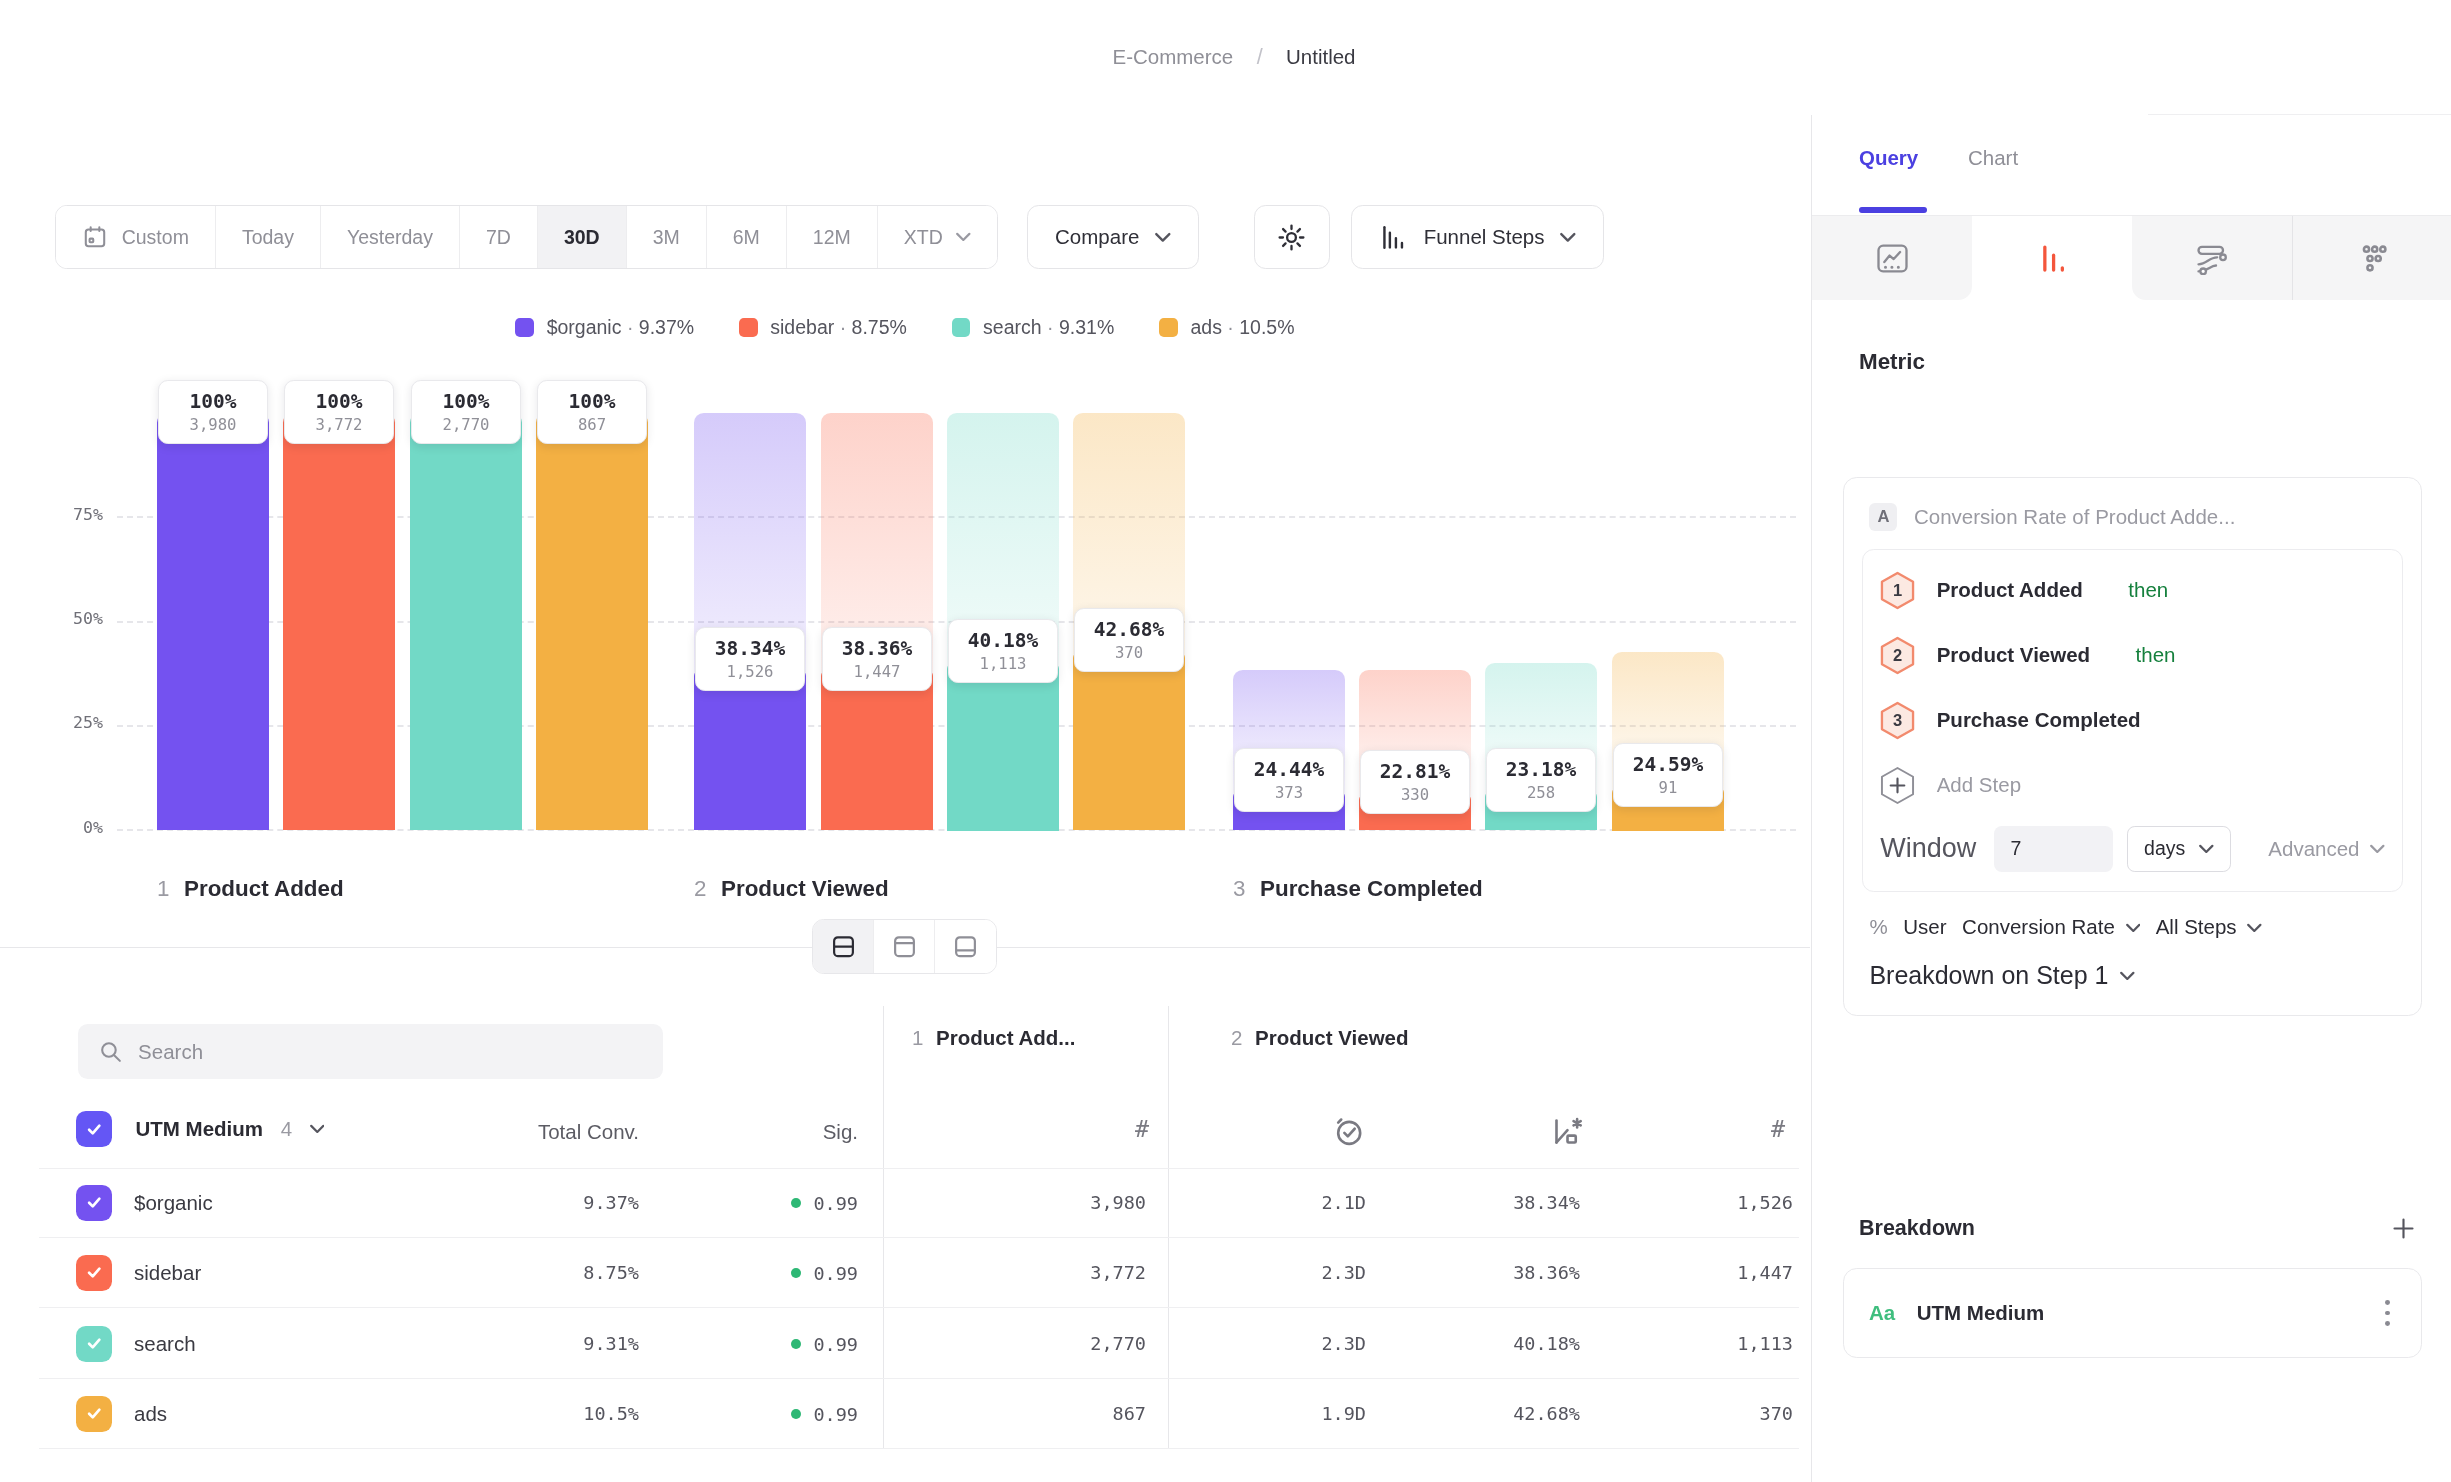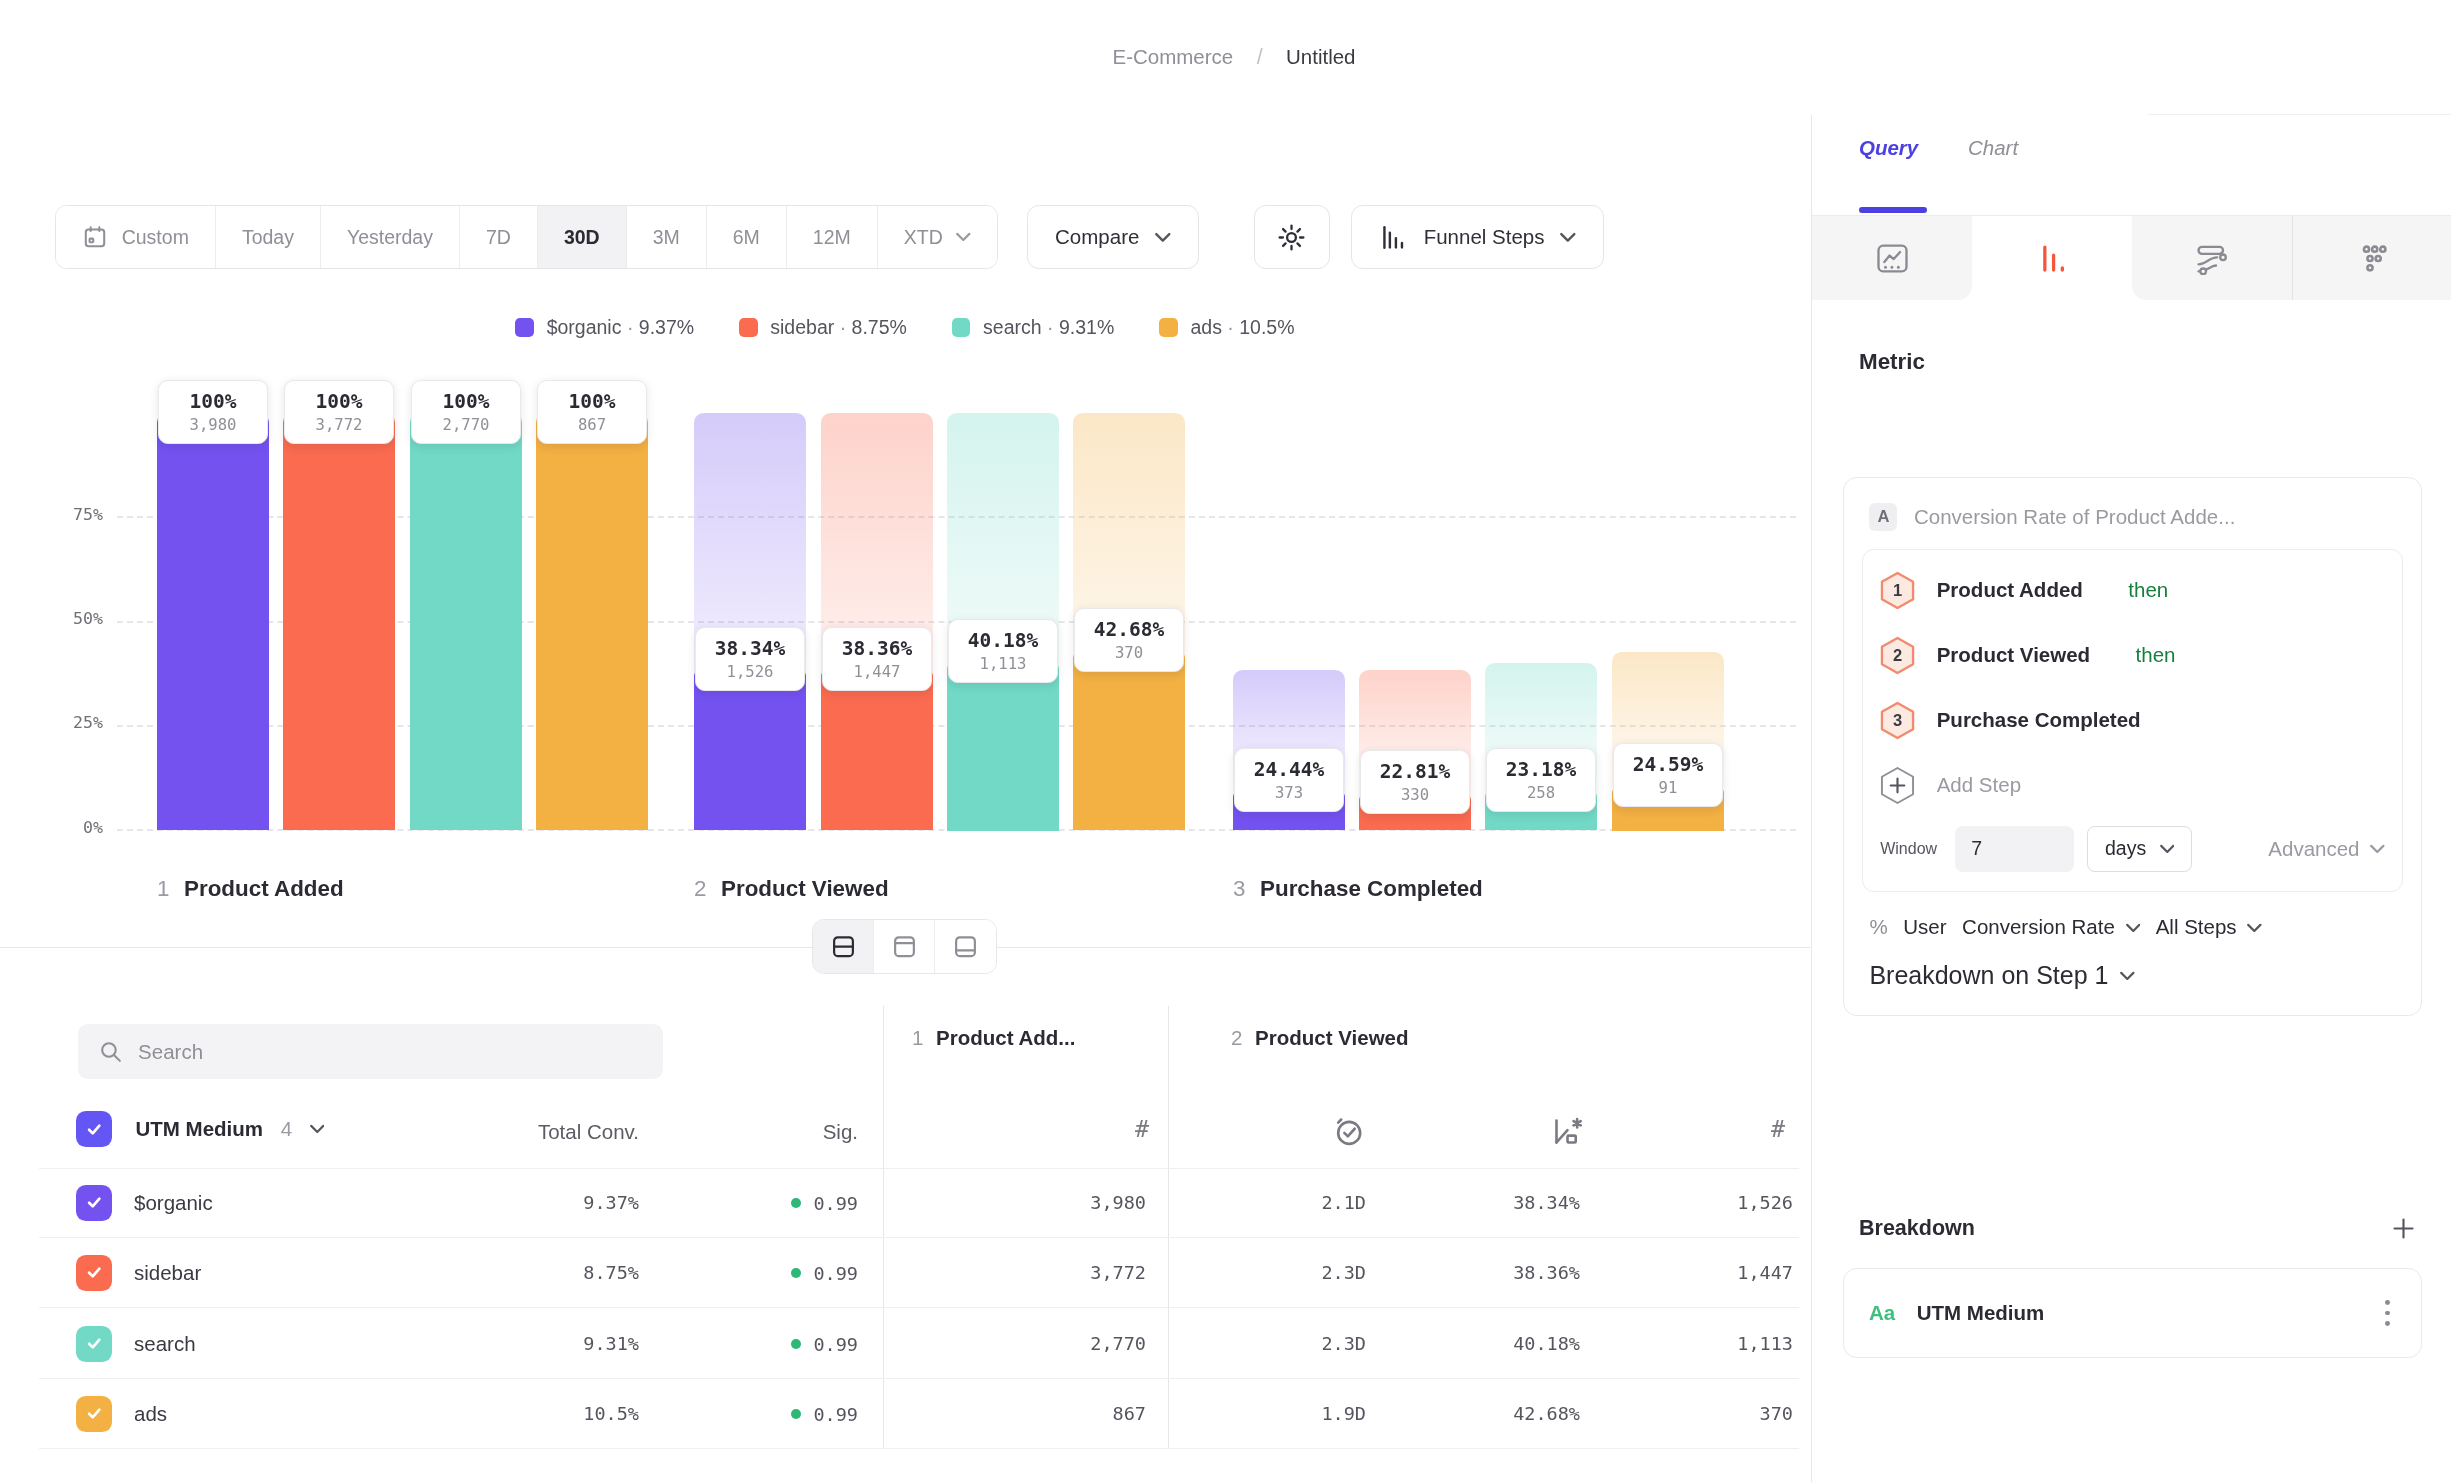--- a/index.html
+++ b/index.html
@@ -100,21 +100,21 @@
     font-family:"DejaVu Sans Mono", monospace; font-size:18.5px; color:#55555E; }
   .sig-cell { position:absolute; left:712px; width:107px; height:70px; display:flex;
     align-items:center; justify-content:flex-end; gap:12.7px; }
   .sig-dot { width:9.8px; height:9.8px; border-radius:50%; background:#2EB875; }
   .sig-val { font-family:"DejaVu Sans Mono", monospace; font-size:18.5px; color:#55555E; }
 
   
   .sidebar { position:absolute; left:1811px; top:115px; width:641px; height:1367px;
     border-left:1px solid #E7E7EA; background:#fff; }
   .sb-tabs { position:absolute; left:0; top:0; width:100%; height:101px; border-bottom:1px solid #ECECEE; }
-  .sb-tab { position:absolute; top:21px; font-size:20.5px; cursor:pointer;font-style:italic; }
+  .sb-tab { position:absolute; top:31px; font-size:20.5px; cursor:pointer; }
   .sb-tab.query { left:47px; color:#4B40E1; font-weight:600; }
   .sb-tab.chart { left:156px; color:#8F8F97; }
   .sb-tab-underline { position:absolute; left:47px; top:92px; width:68px; height:5.9px;
     border-radius:2.9px; background:#4B40E1; }
   .chart-tabs { position:absolute; left:0; top:101px; width:641px; height:84px; display:flex; }
   .ct { flex:1; display:flex; align-items:center; justify-content:center;
     background:#F5F5F6; cursor:pointer; }
   .ct.active { background:#fff; }
   .ct.r-br { border-radius:0 0 13.7px 0; }
   .ct.r-bl { border-radius:0 0 0 13.7px; }
@@ -126,21 +126,21 @@
   .a-row { display:flex; align-items:center; gap:16.6px; padding:7.8px 7.8px 17.6px; }
   .a-badge { width:28px; height:28px; background:#EFEFF2; border-radius:5.9px; color:#6F6F78;
     font-weight:600; font-size:16.6px; display:flex; align-items:center; justify-content:center; }
   .a-title { color:#9A9AA2; font-size:20.5px; }
   .inner-card { border:1px solid #ECECEF; border-radius:11.7px; padding:7.8px 17.6px 19.5px; }
   .step-row { display:flex; align-items:center; gap:21.5px; height:65px; cursor:pointer; }
   .step-name { font-size:20.5px; font-weight:600; color:#2B2B33; }
   .step-suffix { color:#15803d; font-size:20.5px; margin-left:24px; font-weight:400; }
   .add-step-label { color:#9A9AA2; font-size:20.5px; }
   .window-row { display:flex; align-items:center; margin-top:7.8px; }
-  .win-label { font-size:16px; color:#55555E; margin-right:17.6px; }
+  .win-label { font-size:27px; color:#55555E; margin-right:17.6px; }
   .win-input { width:119px; height:46px; background:#F2F2F5; border-radius:7.8px;
     display:flex; align-items:center; padding:0 16.6px; font-size:19.5px; color:#2B2B33; cursor:text; }
   .win-unit { height:46px; border:1px solid #DCDCE1; border-radius:7.8px; background:#fff;
     display:flex; align-items:center; gap:13.7px; padding:0 16.6px; font-size:19.5px; color:#2B2B33;
     margin-left:13.7px; cursor:pointer; }
   .advanced { margin-left:auto; color:#9A9AA2; font-size:20.5px; display:flex; gap:10.7px;
     align-items:center; cursor:pointer; }
   .measure-row { display:flex; align-items:center; gap:15.6px; padding:23.4px 7.8px 0; font-size:20.5px; }
   .m-pct { color:#8F8F97; }
   .m-dark { color:#2B2B33; }

